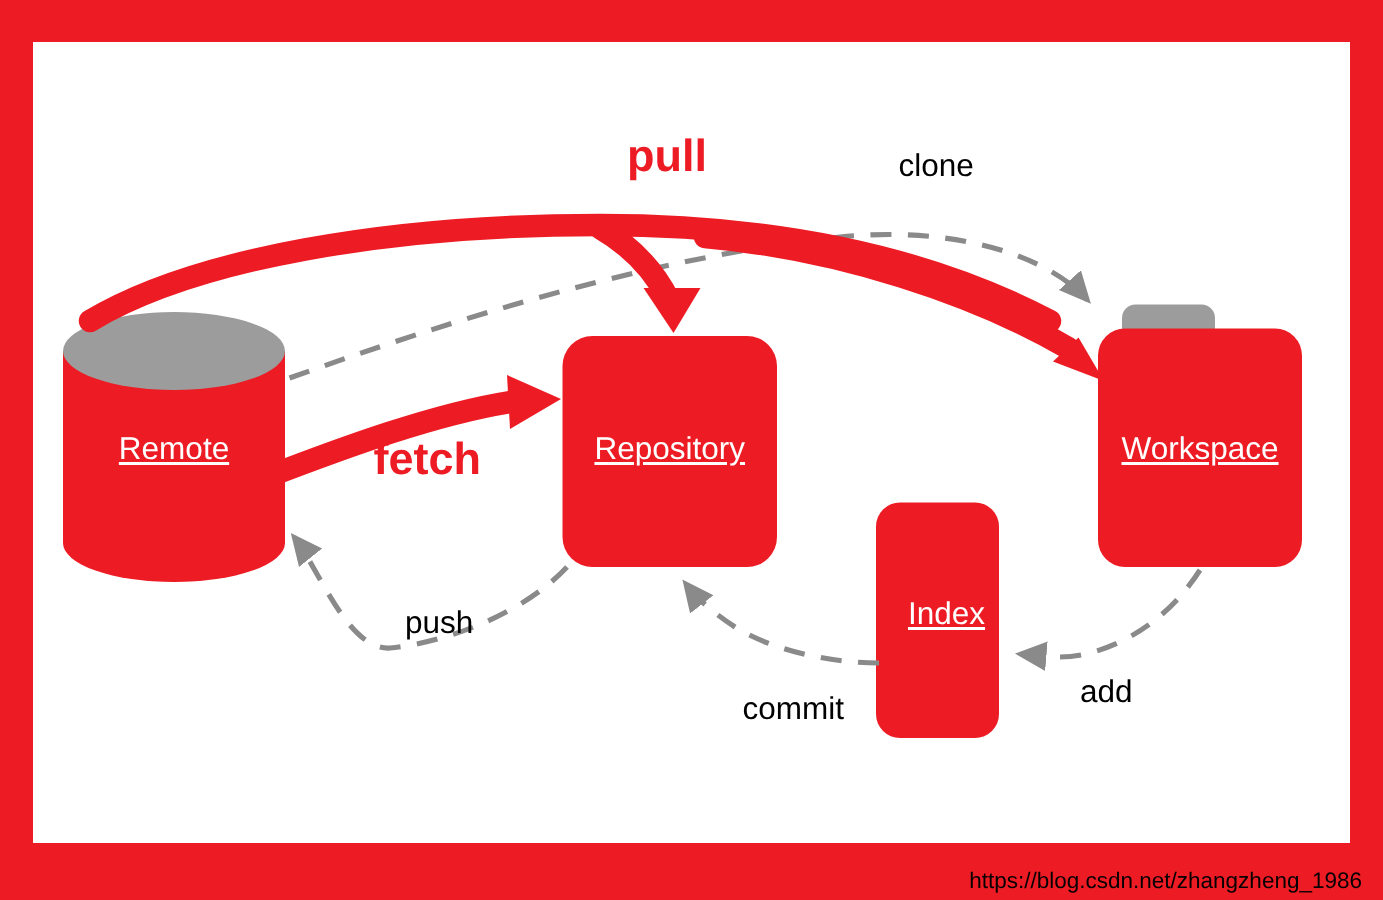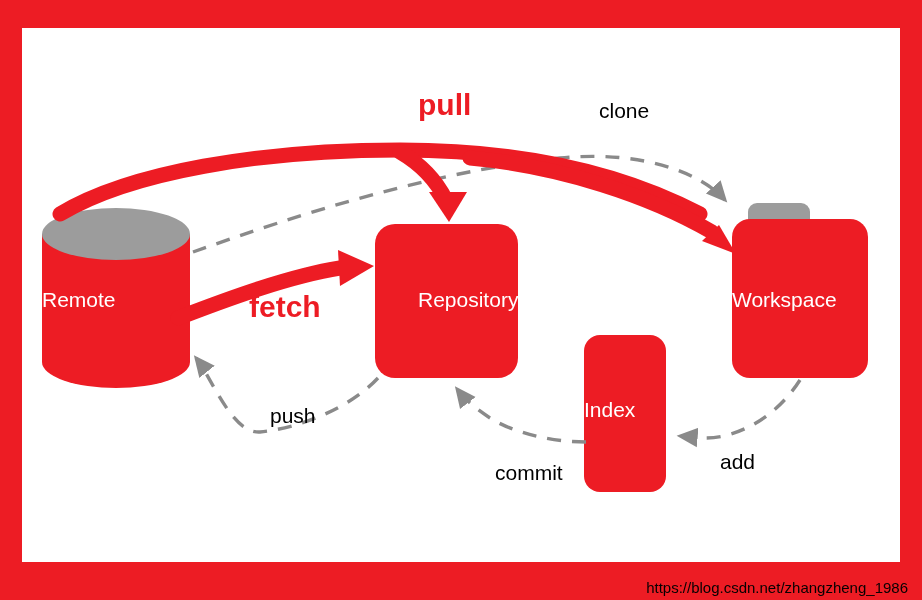--- a/index.html
+++ b/index.html
@@ -29,22 +29,24 @@
     top: 0;
     width: 922px;
     height: 600px;
     pointer-events: none;
   }
   .node-label {
     position: absolute;
     color: #ffffff;
     font-size: 21px;
     font-weight: 400;
+    text-align: center;
     white-space: nowrap;
     letter-spacing: 0px;
+    text-decoration: underline;
   }
   .edge-label {
     position: absolute;
     white-space: nowrap;
     text-align: right;
   }
   .edge-label.gray {
     color: #000000;
     font-size: 21px;
     font-weight: 400;
@@ -126,21 +128,21 @@
 
     <g>
       <path d="M178,318 C230,298 290,276 340,268" fill="none" stroke="#ED1C24" stroke-width="15" stroke-linecap="round"></path>
       <path d="M374,266 L338,250 L340,286 Z" fill="#ED1C24"></path>
     </g>
 
   </svg>
 
   <div class="node-label" style="left:42px; top:288px; width:148px;">Remote</div>
 
-  <div class="node-label" style="left:375px; top:288px; width:143px;margin-left:43px;">Repository</div>
+  <div class="node-label" style="left:375px; top:288px; width:143px;">Repository</div>
 
   <div class="node-label" style="left:584px; top:398px; width:94px;">Index</div>
 
   <div class="node-label" style="left:732px; top:288px; width:136px;">Workspace</div>
 
   <div class="edge-label red" style="left:418px; top:88px;">pull</div>
 
   <div class="edge-label red" style="left:249px; top:290px;">fetch</div>
 
   <div class="edge-label gray" style="left:599px; top:99px;">clone</div>

